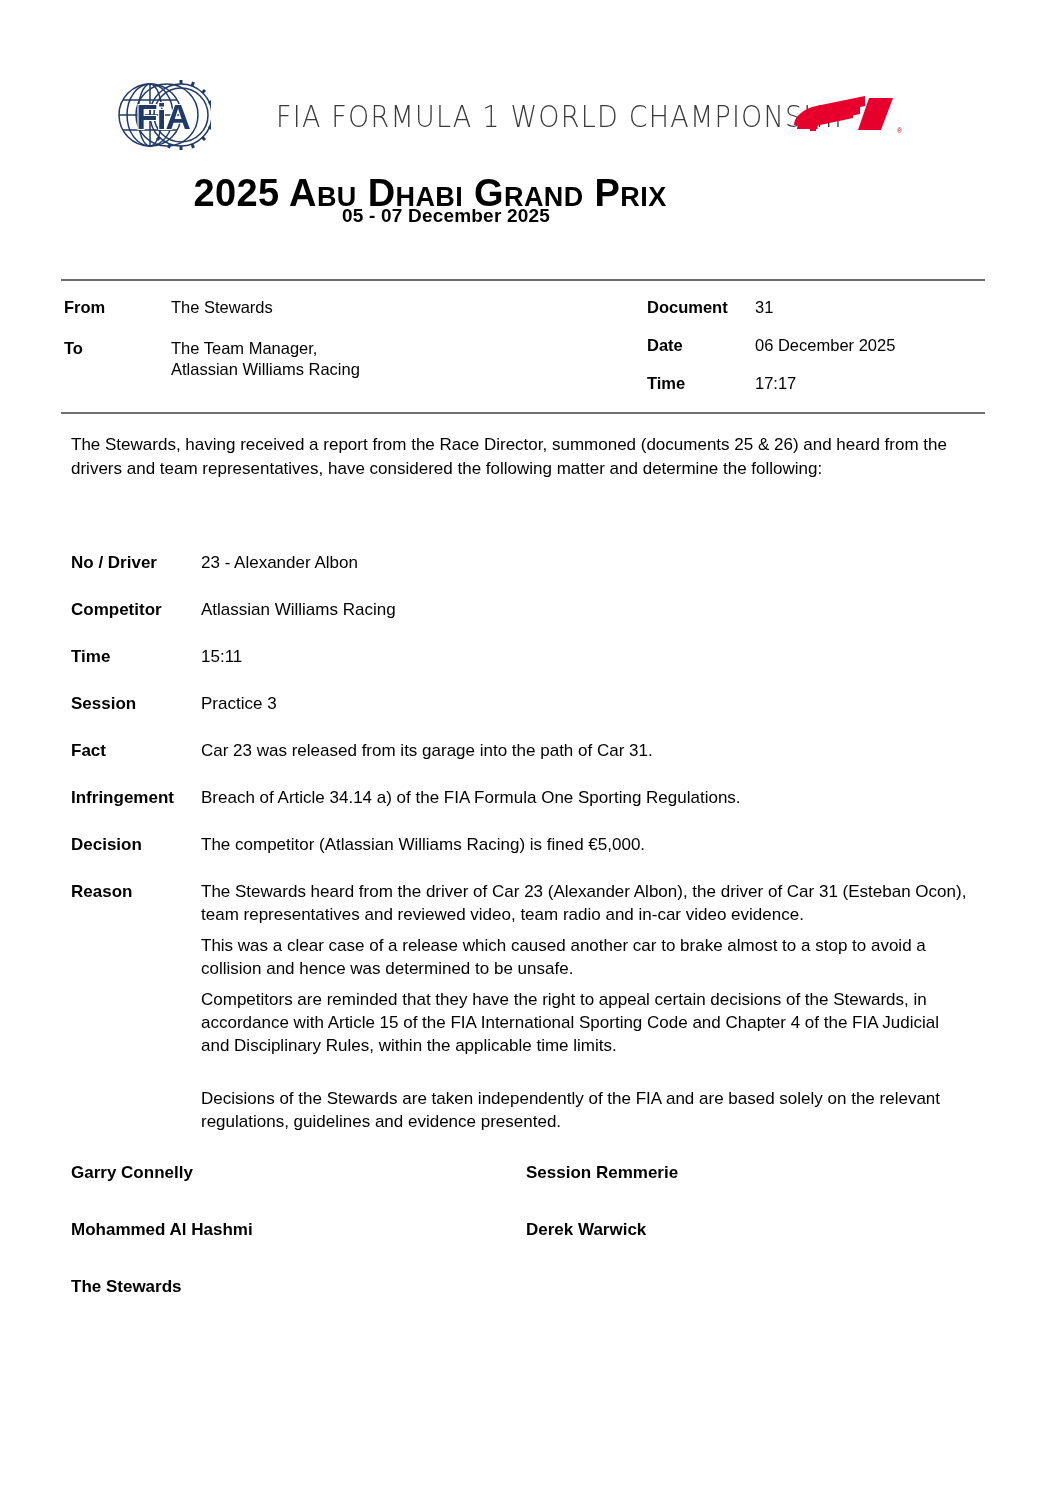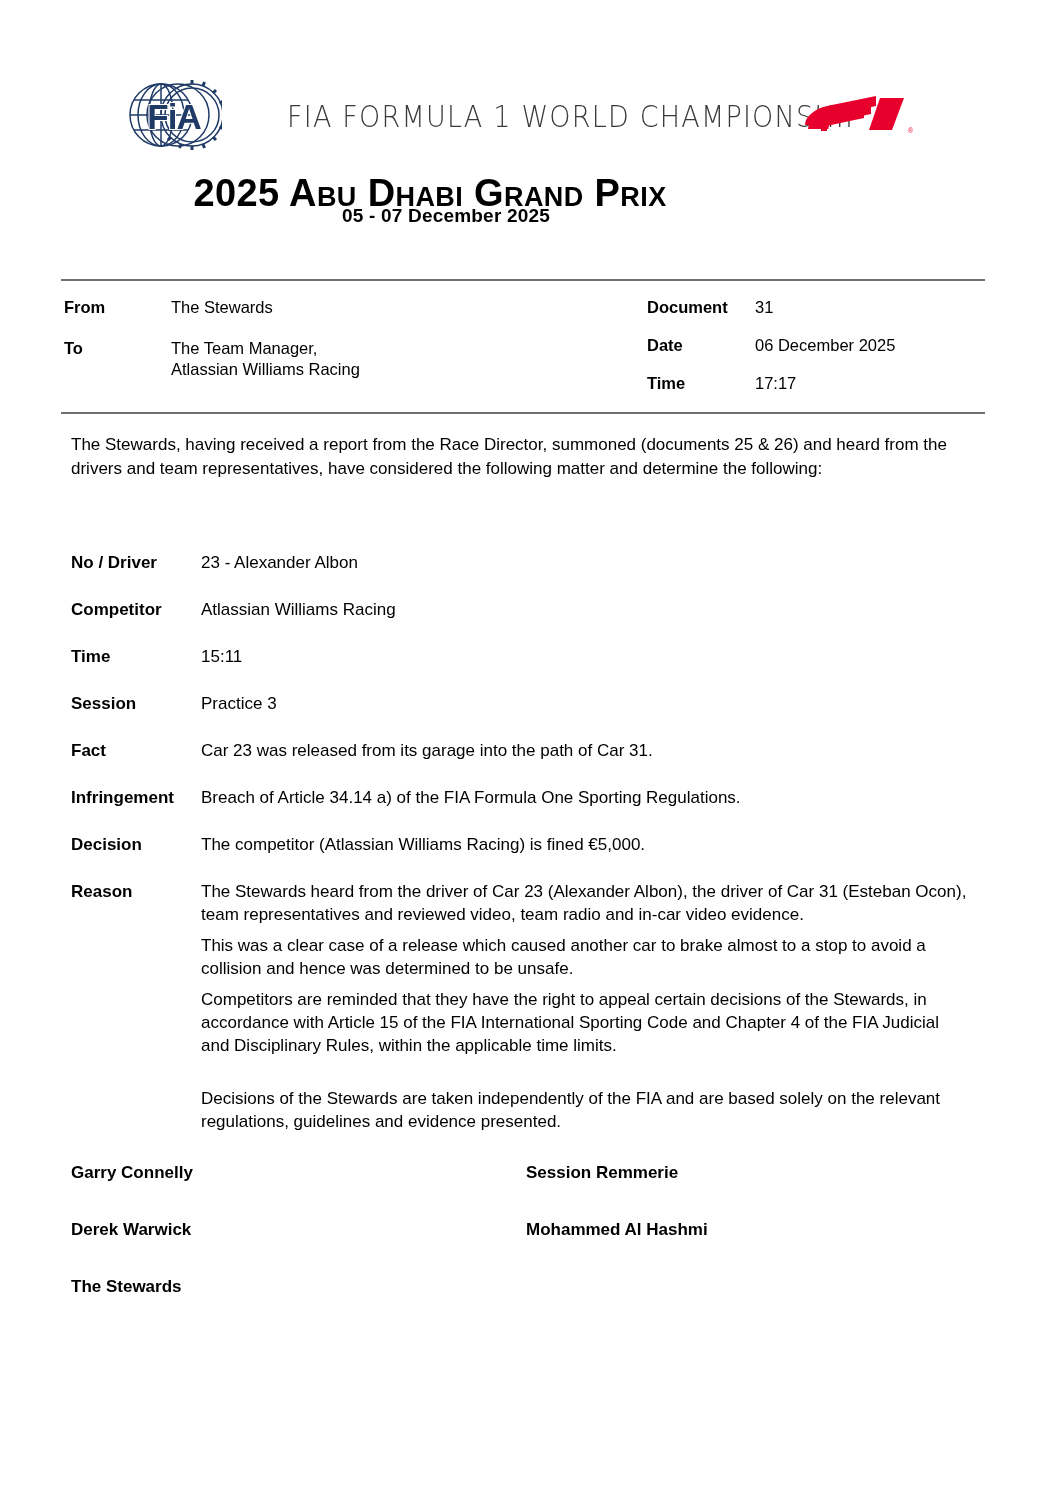--- a/index.html
+++ b/index.html
@@ -18,21 +18,21 @@
     position: relative;
     width: 1040px;
     height: 1490px;
     background: #ffffff;
     overflow: hidden;
   }
 
   
   .masthead {
     position: absolute;
-    left: 11px;
+    left: 0;
     top: 72px;
     width: 892px;
     height: 86px;
   }
   .fia-logo {
     position: absolute;
     left: 117px;
     top: 3px;
     width: 94px;
     height: 80px;
@@ -351,19 +351,19 @@
     </div>
 
   </div>
 
   <div class="signatures">
     <div class="sig-row">
       <div class="sig-name">Garry Connelly</div>
       <div class="sig-name second">Session Remmerie</div>
     </div>
     <div class="sig-row">
+      <div class="sig-name second">Mohammed Al Hashmi</div>
       <div class="sig-name">Derek Warwick</div>
-      <div class="sig-name second">Mohammed Al Hashmi</div>
     </div>
     <div class="sig-footer">The Stewards</div>
   </div>
 
 </div>
 
 </body></html>

